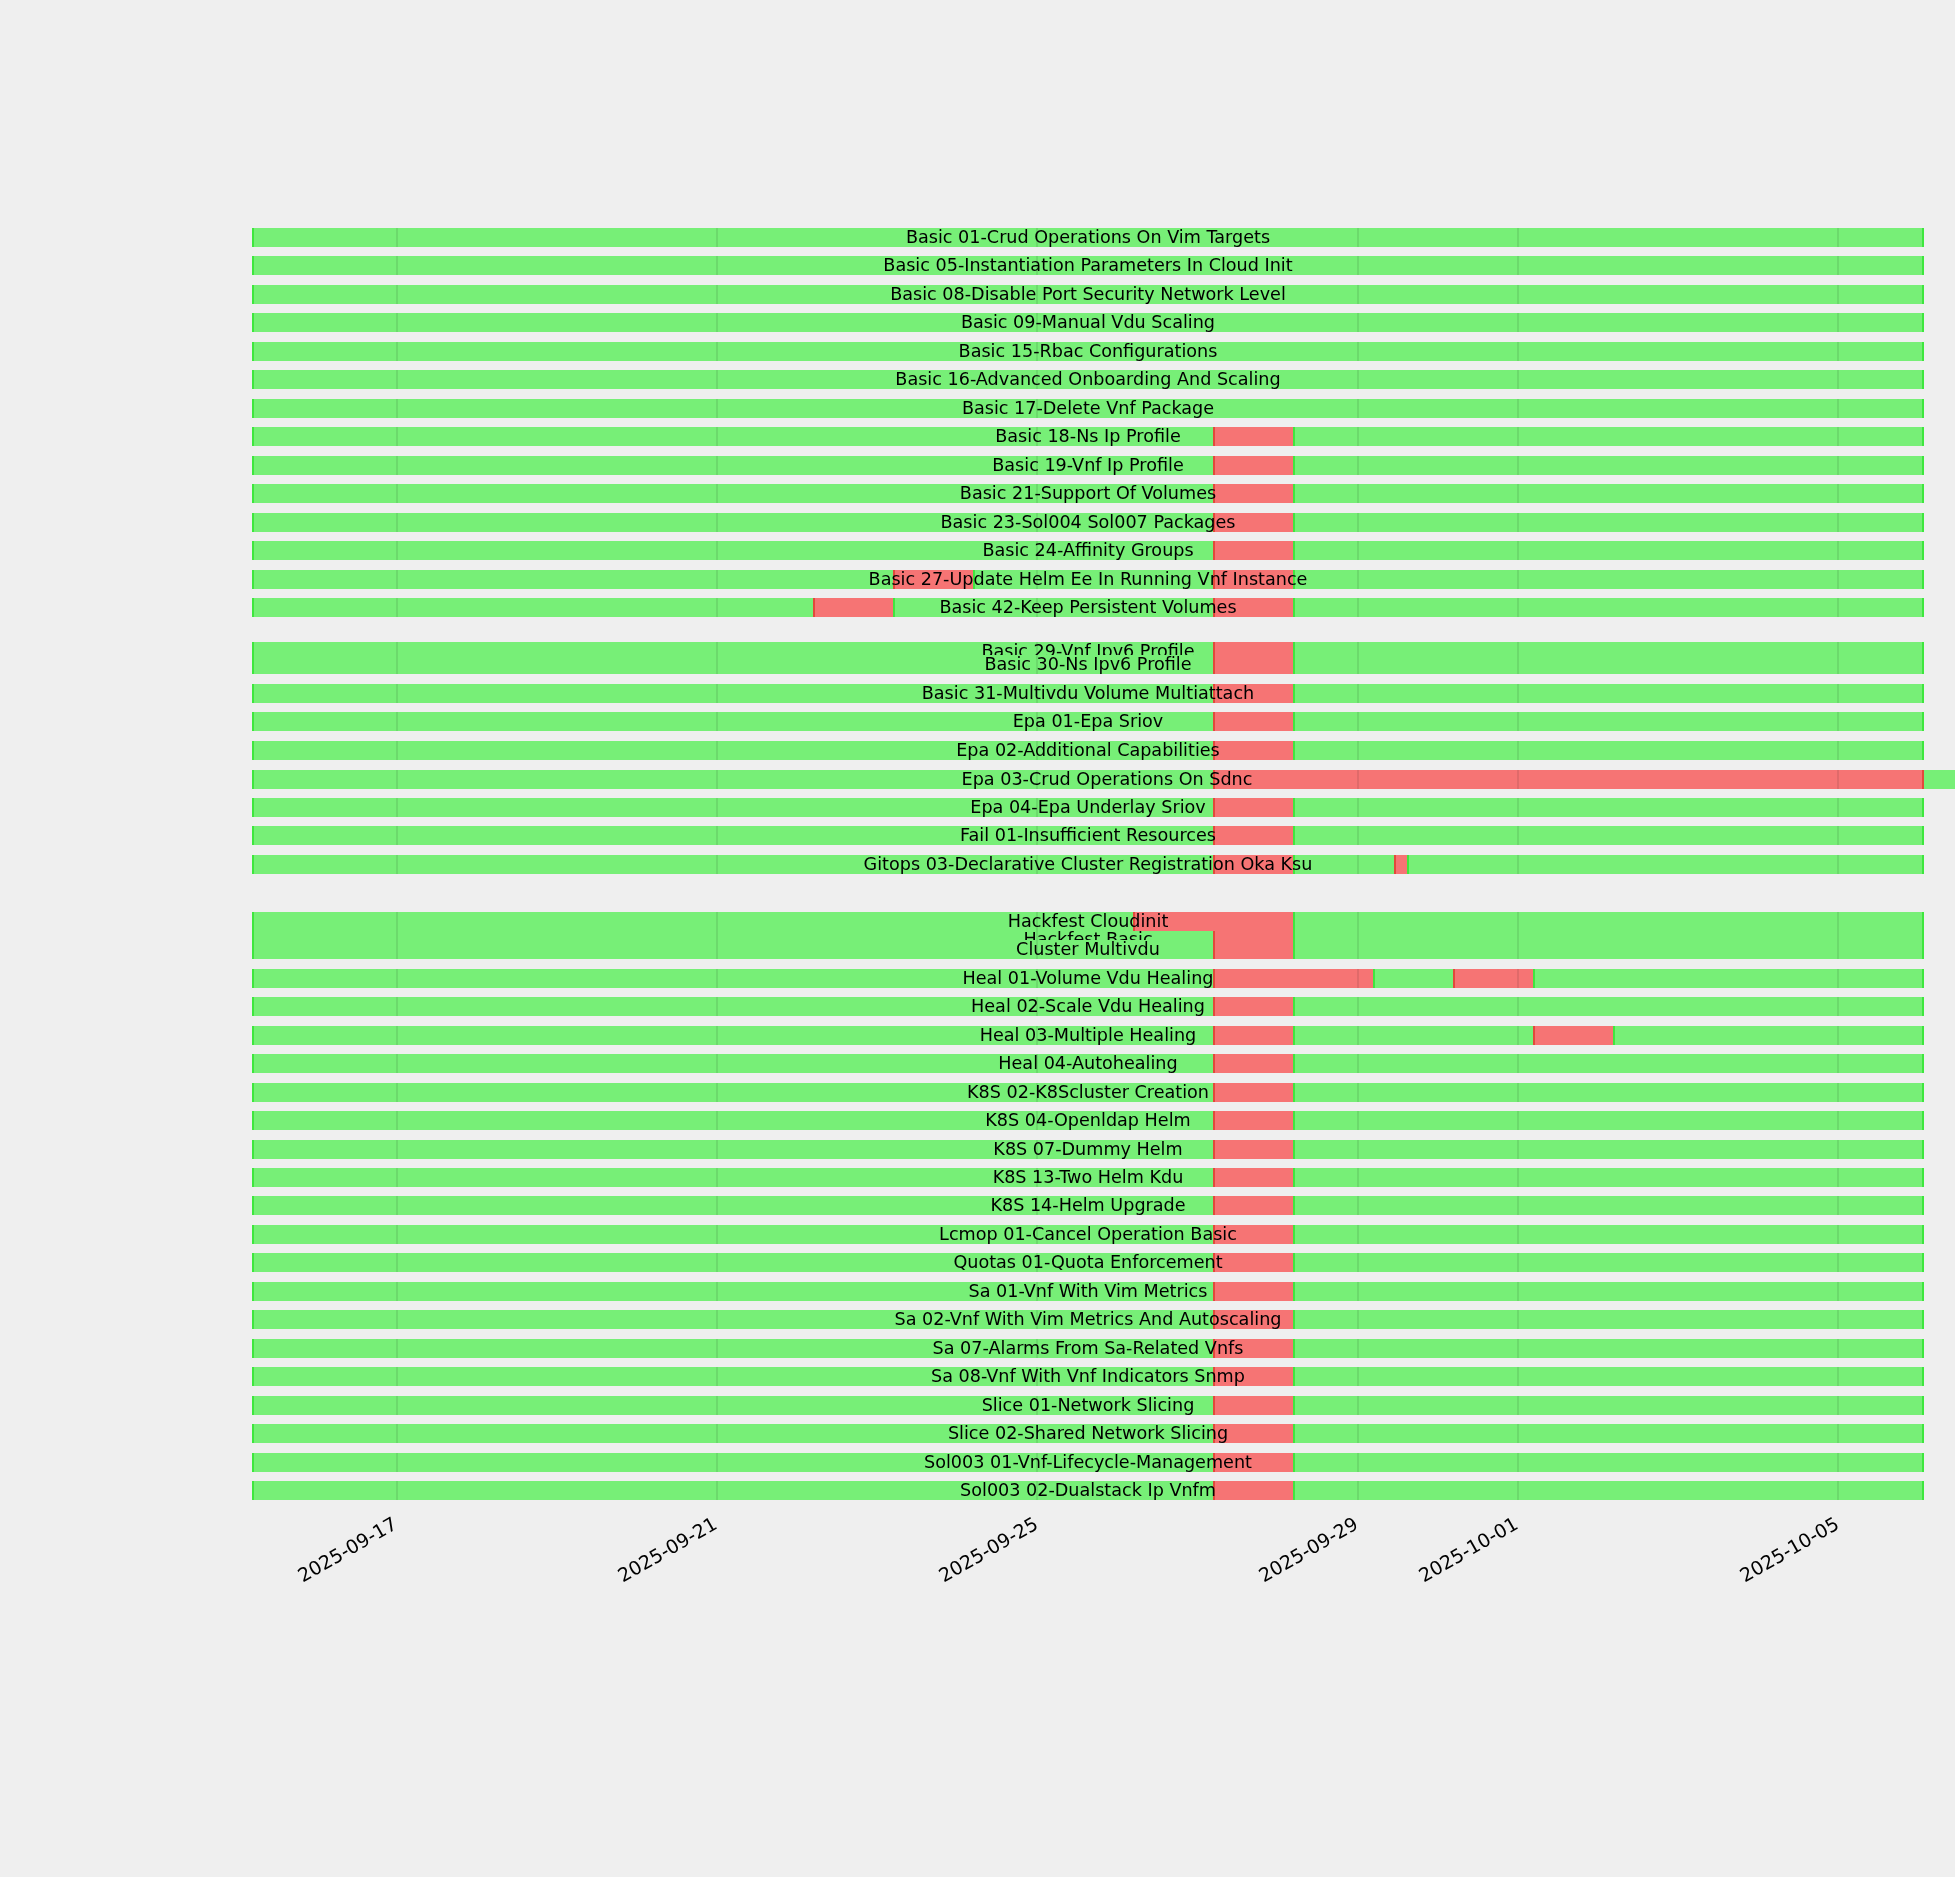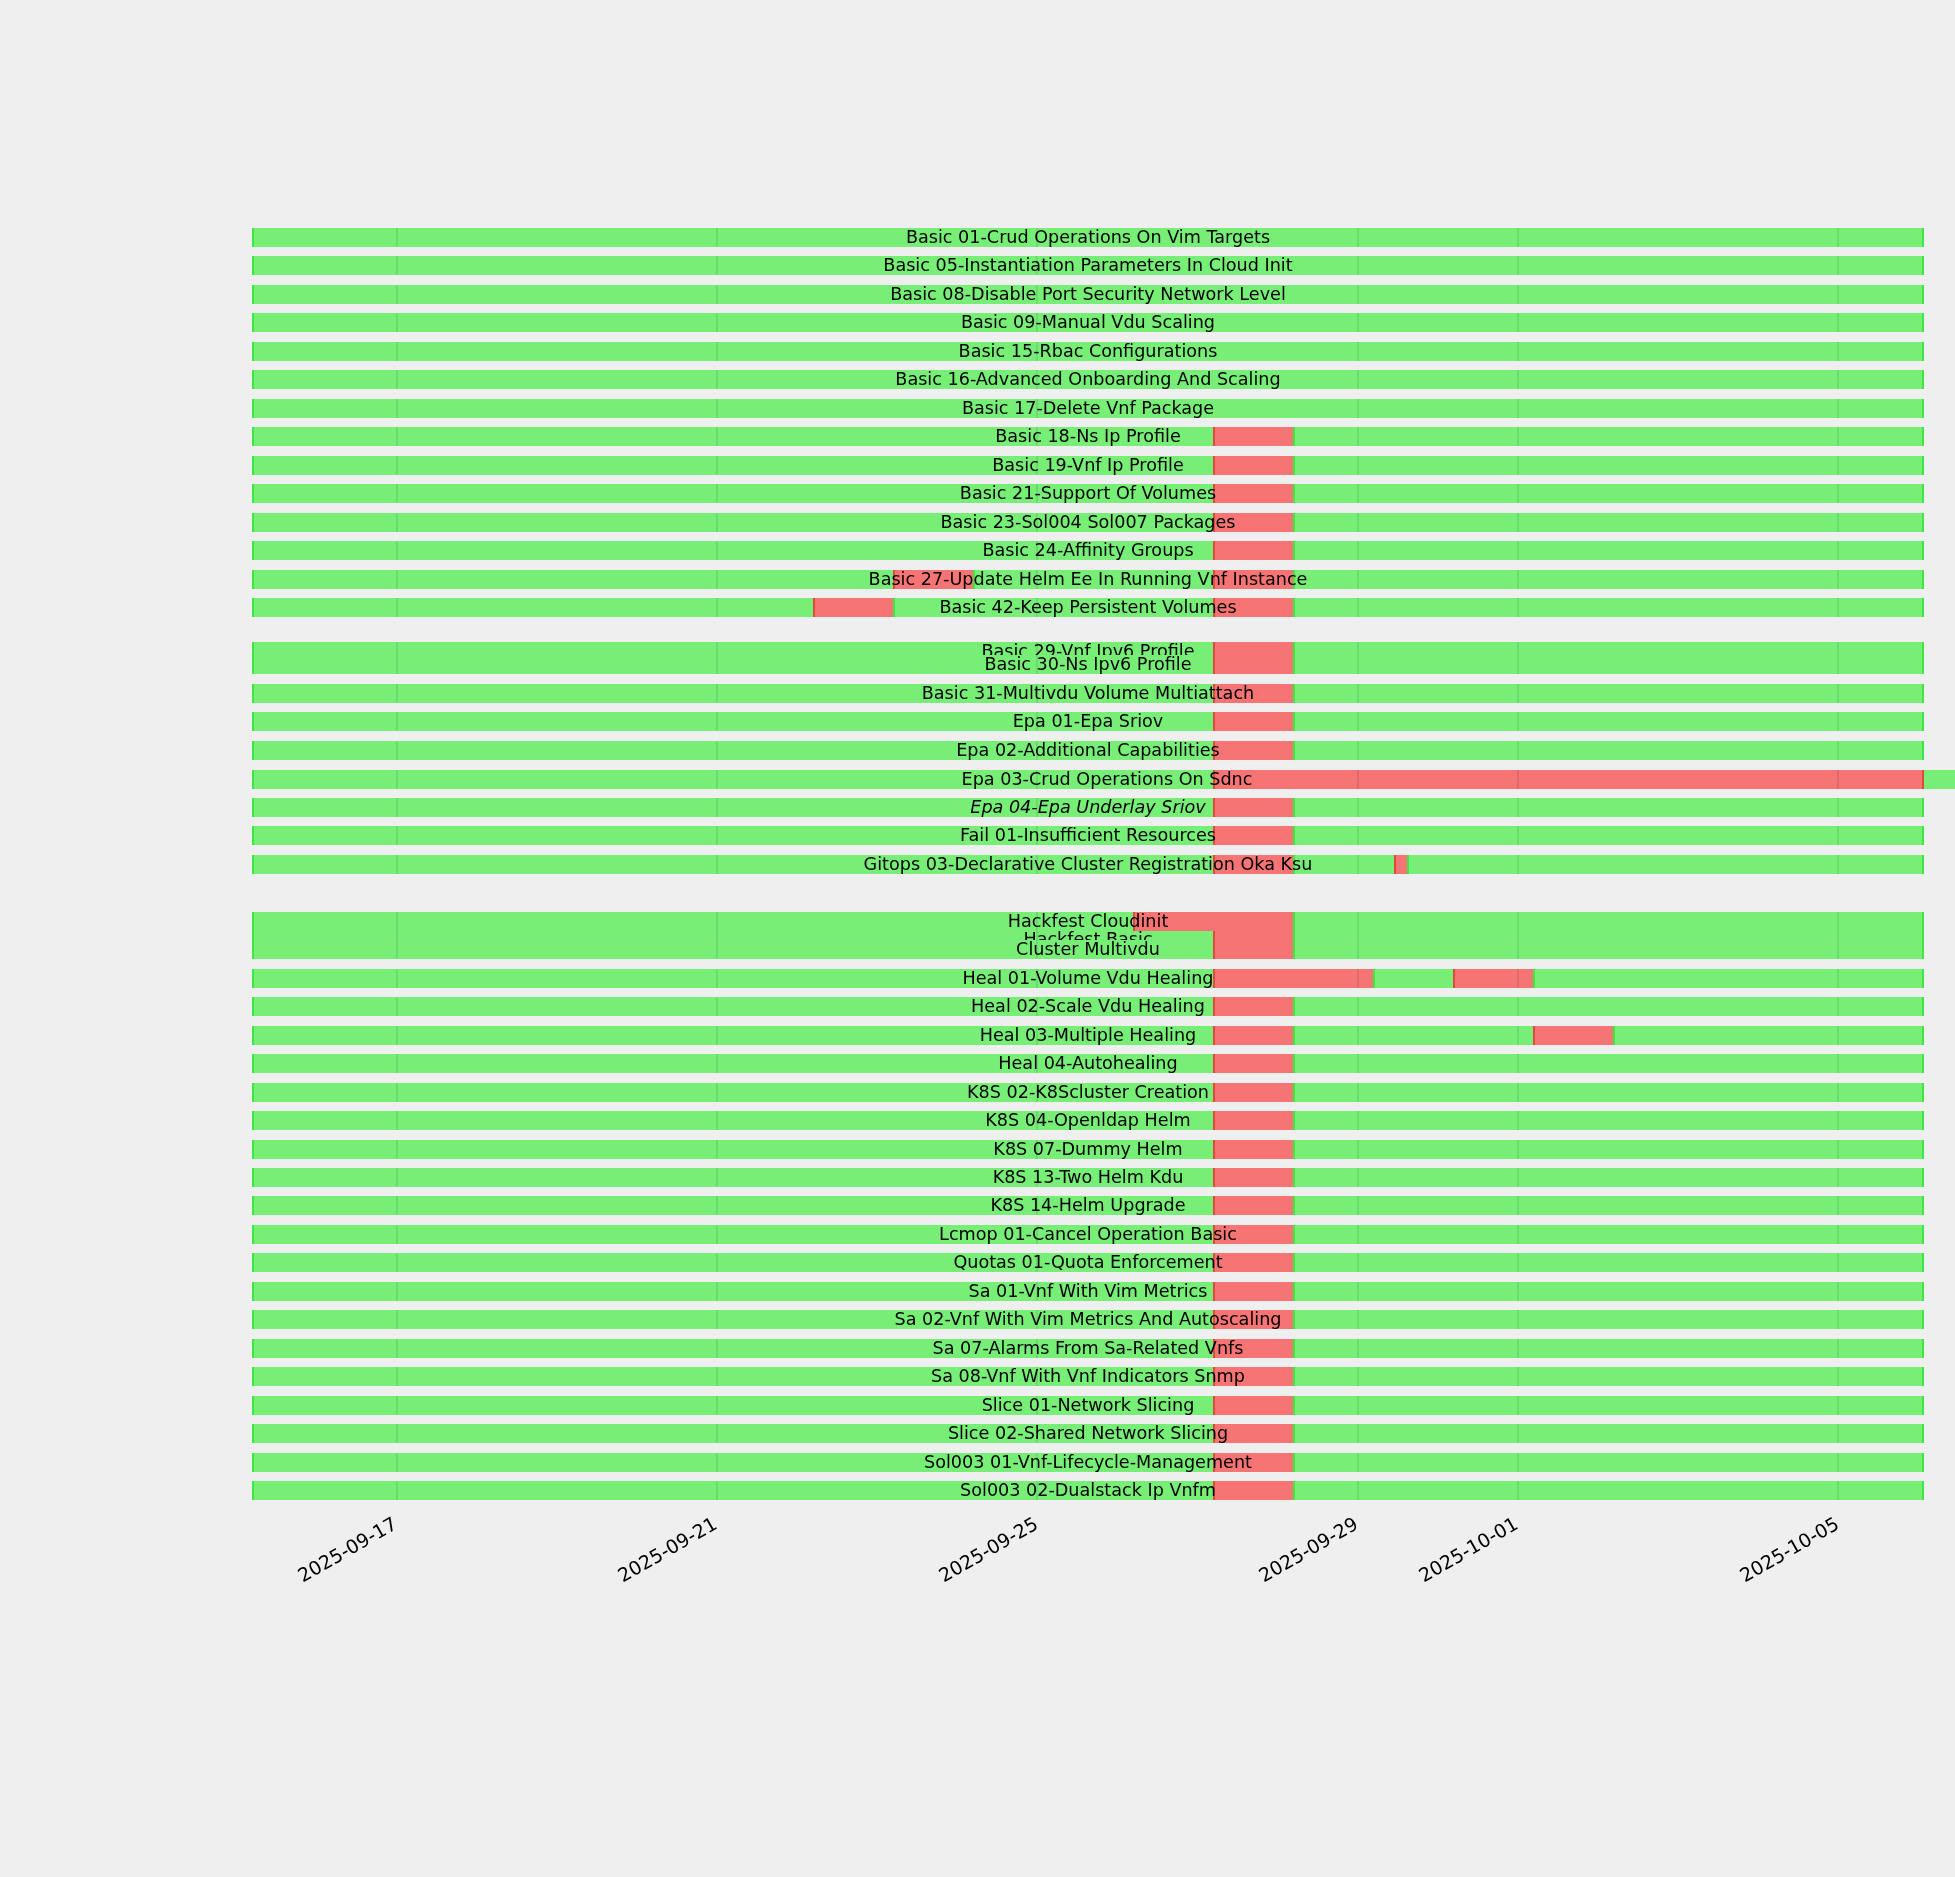--- a/index.html
+++ b/index.html
@@ -297,21 +297,21 @@
           <div class="edge g" style="left: 0px;"></div>
           <div class="edge r" style="left: 1670px;"></div>
           <div class="grid" style="left: 144px;"></div>
           <div class="grid" style="left: 464px;"></div>
           <div class="grid" style="left: 784px;"></div>
           <div class="grid" style="left: 1105px;"></div>
           <div class="grid" style="left: 1265px;"></div>
           <div class="grid" style="left: 1585px;"></div>
           <span class="rowlabel">Epa 03-Crud Operations On Sdnc</span>
   </div>
-        <div class="bar" style="top: 798px; font-style: italic;">
+        <div class="bar" style="top: 798px;">
     <div class="seg" style="left: 961px; width: 80px;"></div>
           <div class="edge r" style="left: 961px;"></div>
           <div class="edge g" style="left: 1041px;"></div>
           <div class="edge g" style="left: 0px;"></div>
           <div class="edge g" style="left: 1670px;"></div>
           <div class="grid" style="left: 144px;"></div>
           <div class="grid" style="left: 464px;"></div>
           <div class="grid" style="left: 784px;"></div>
           <div class="grid" style="left: 1105px;"></div>
           <div class="grid" style="left: 1265px;"></div>

